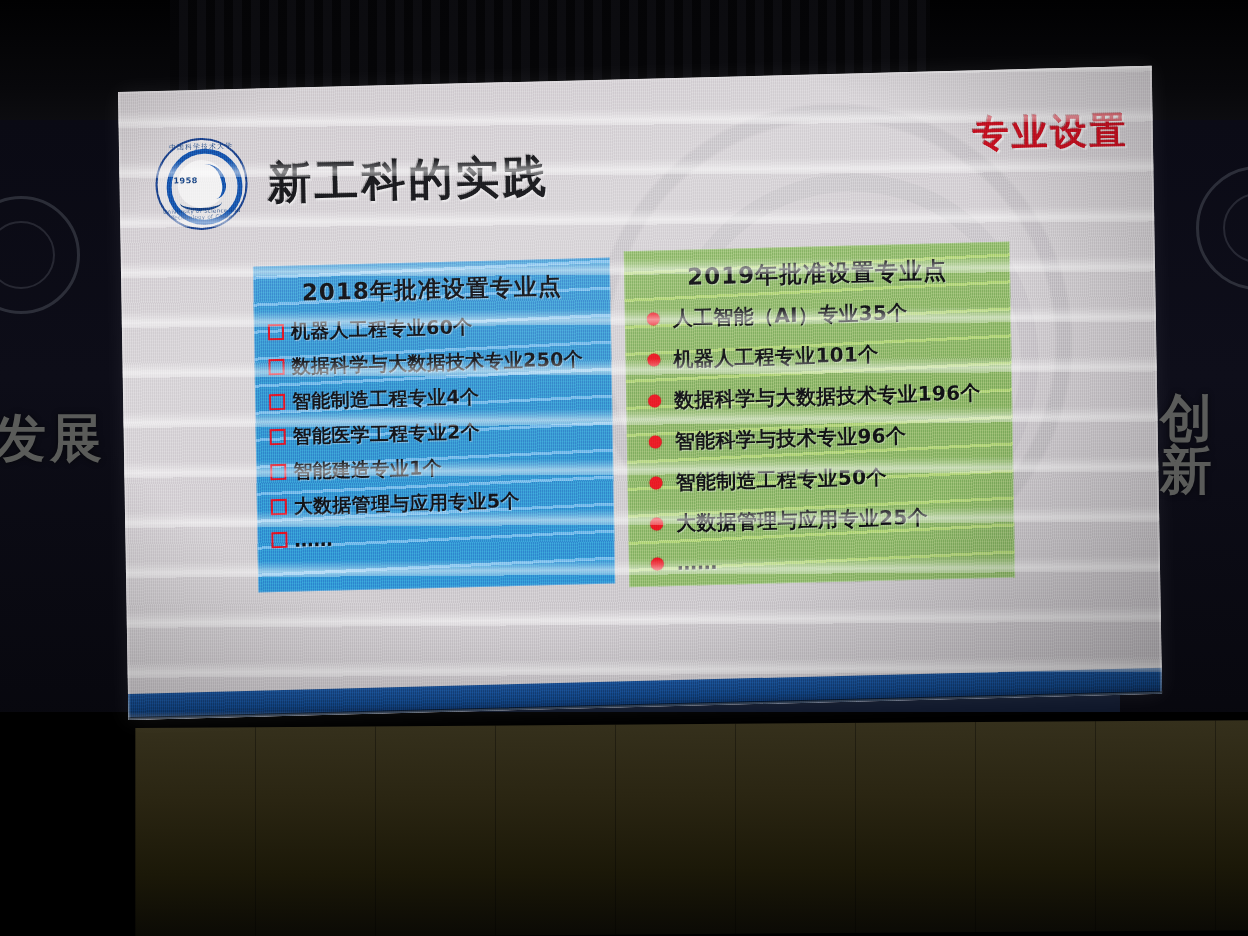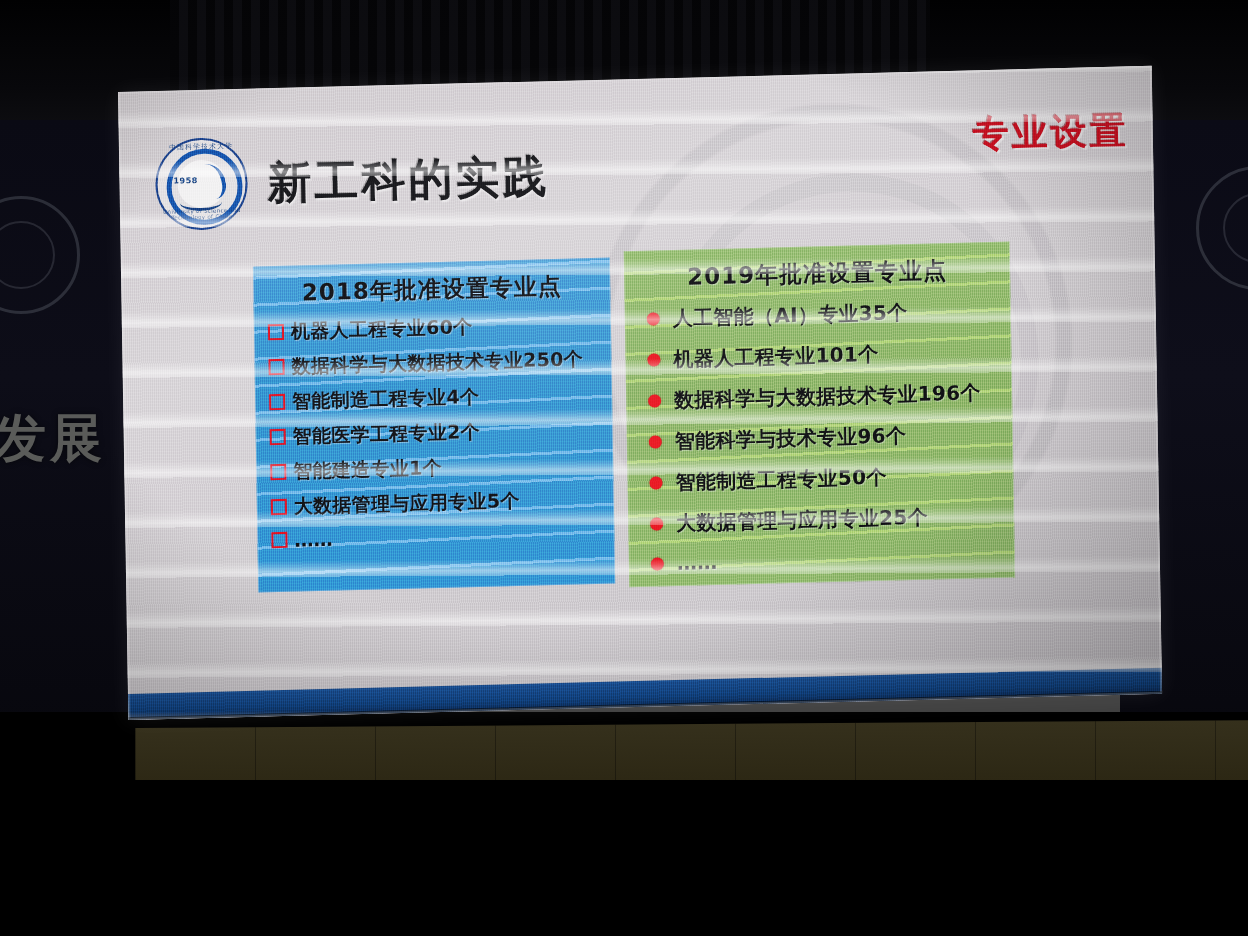--- a/index.html
+++ b/index.html
@@ -1,18 +1,18 @@
 <!DOCTYPE html>
 <html><head>
 <meta charset="utf-8">
 <style>
   html,body{margin:0;padding:0;background:#000;}
   body{width:1248px;height:936px;overflow:hidden;font-family:"DejaVu Sans","Liberation Sans",sans-serif;}
 
-  #stage{position:relative;width:1248px;height:780px;background:#404040;overflow:hidden;}
+  #stage{position:relative;width:1248px;height:936px;background:#0f172a;overflow:hidden;}
 
   
   .hall-top{position:absolute;left:0;top:0;width:1248px;height:160px;
     background:linear-gradient(180deg,#010102 0%,#08080b 55%,#121216 100%);}
   .hall-curtain{position:absolute;left:170px;top:0;width:760px;height:120px;
     background:repeating-linear-gradient(90deg,#050507 0px,#050507 9px,#0d0d11 9px,#0d0d11 18px);
     opacity:.9;}
   .hall-bottom{position:absolute;left:0;top:712px;width:1248px;height:224px;
     background:#000;}
   .stage-floor{position:absolute;left:135px;top:728px;width:1308px;height:210px;
@@ -156,20 +156,21 @@
   <div class="hall-top">
     <div class="hall-curtain"></div>
   </div>
   <div class="hall-left"></div>
   <div class="hall-right"></div>
 
   <div class="banner-mark" id="mark-left"></div>
   <div class="banner-mark" id="mark-right"></div>
 
   <div class="banner-word" id="banner-left">发展</div>
+  <div class="banner-word" id="banner-right">创新</div>
 
   <div class="hall-bottom"></div>
   <div class="stage-floor">
     <div class="stage-floor-lines"></div>
   </div>
 
   <div id="screen-wrap">
     <div id="screen">
       <div class="slide-bg"></div>
 

